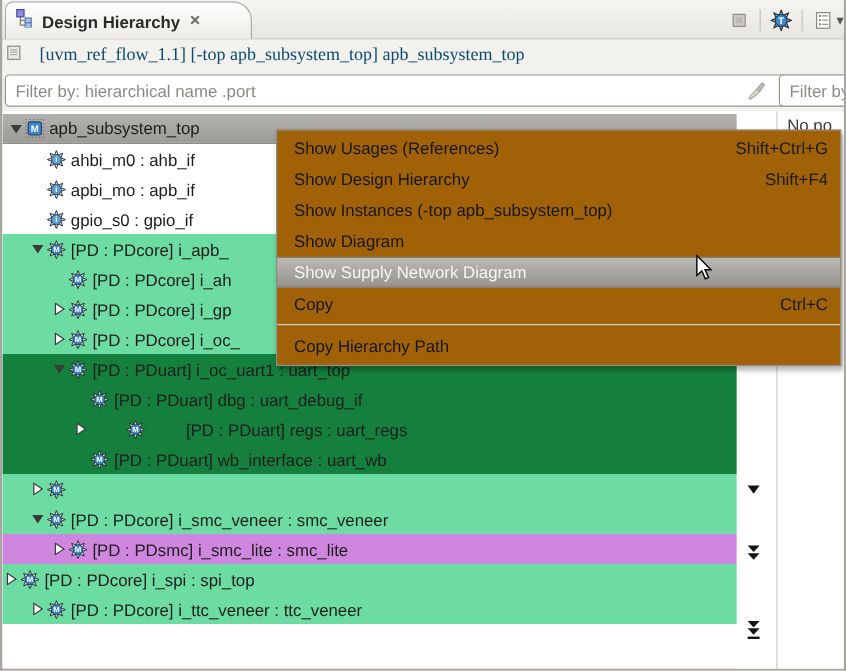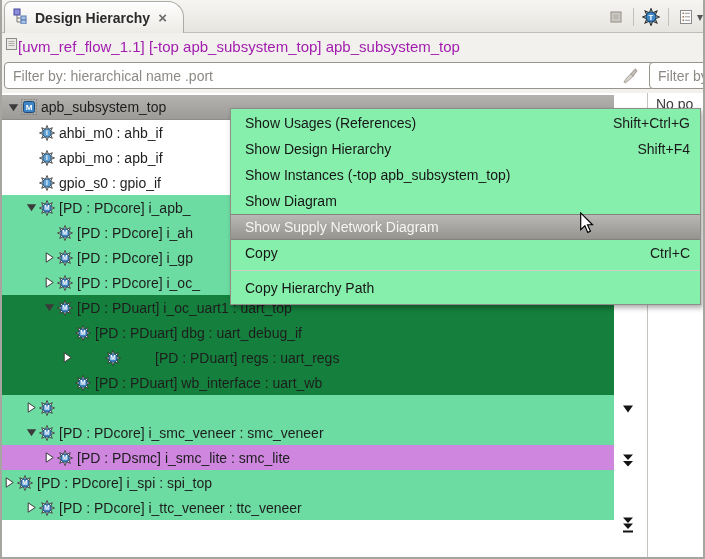--- a/index.html
+++ b/index.html
@@ -6,34 +6,34 @@
   *{box-sizing:border-box;}
   #app{
     position:relative;width:705px;height:559px;overflow:hidden;
     font-family:"Liberation Sans","DejaVu Sans",sans-serif;
     color:#1f1f1f;background:#fff;
     border-left:2px solid #a7a5a0;border-right:2px solid #a7a5a0;border-bottom:2px solid #a7a5a0;
   }
   
   .tabbar{position:absolute;left:0;top:0;width:705px;height:33px;
     background:linear-gradient(#f6f5f1,#e7e5e0);border-bottom:1px solid #bfbdb8;}
-  .tab{position:absolute;left:2px;top:1px;height:32px;width:180px;
+  .tab{position:absolute;left:2px;top:1px;height:32px;width:206px;
     background:linear-gradient(#fefefe,#edebe6);
     border:1px solid #adaba6;border-bottom:none;border-radius:7px 16px 0 0;
     display:flex;align-items:center;padding:8px 8px;}
   .tab-title{font-size:14px;font-weight:600;color:#2a2a2a;margin:0 6px;white-space:nowrap;}
   .tab-close{font-size:15px;font-weight:bold;color:#6b6b6b;line-height:14px;cursor:default;margin-left:2px;}
   .tb-icons{position:absolute;right:0;top:0;height:33px;display:flex;align-items:center;}
   .tb-sep{width:1px;height:18px;background:#c4c2bd;margin:0 6px;}
   .tb-btn{display:flex;align-items:center;justify-content:center;width:22px;height:24px;}
   .chev{font-size:12px;color:#555;width:10px;overflow:hidden;}
   
   .infobar{position:absolute;left:0;top:33px;width:705px;height:26px;background:#f2f1ed;
     display:flex;align-items:center;padding-left:3px;}
-  .info-text{font-size:15px;color:#a21caf;margin-left:0;white-space:nowrap;}
+  .info-text{font-size:15px;color:#0c4a6e;margin-left:15px;white-space:nowrap;font-family:Liberation Serif, serif;}
   
   .filterbar{position:absolute;left:0;top:59px;width:705px;height:34px;background:#f2f1ed;}
   .flt{position:absolute;top:3px;height:27px;border:1px solid #98958f;border-radius:4px;
     background:#fff;font-size:14px;padding:0 8px;color:#333;outline:none;
     font-family:"Liberation Sans","DejaVu Sans",sans-serif;}
   .flt::placeholder{color:#8d8a85;opacity:1;}
   #flt-left{left:2px;width:705px;}
   #flt-right{left:647px;width:70px;border-radius:4px 0 0 4px;}
   .brush{position:absolute;left:620px;top:8px;}
   
@@ -47,21 +47,21 @@
   .bg-selected{background:linear-gradient(#b4b2af,#9d9b97);border-bottom:1px solid #8f8d89;}
   .bg-green{background:#6ddca2;}
   .bg-red{background:#15803d;}
   .bg-purple{background:#cf86df;}
   .markers{position:absolute;left:612px;top:0;width:33px;height:466px;background:#fff;}
   .mk{position:absolute;left:7px;}
   .vdiv{position:absolute;left:645px;top:0;width:1px;height:466px;background:#c6c4bf;}
   .rightpanel{position:absolute;left:646px;top:0;width:59px;height:466px;background:#fff;
     font-size:14px;color:#3c3c3c;padding:3px 0 0 8px;white-space:nowrap;overflow:hidden;}
   
-  .menu{position:absolute;left:228px;top:108px;width:471px;background:#86efac;
+  .menu{position:absolute;left:228px;top:108px;width:471px;background:#a16207;
     border:1px solid #8f8d88;box-shadow:2px 3px 5px rgba(0,0,0,0.32);z-index:50;padding:1px 0 3px 0;}
   .mi{height:26px;display:flex;align-items:center;padding:0 10px 0 14px;font-size:14px;color:#161616;}
   .mi .mlabel{flex:1;white-space:nowrap;}
   .mi .mshort{color:#1a1a1a;white-space:nowrap;}
   .mi.hl{background:linear-gradient(#bab8b4,#96948f);color:#f5f5f3;
     border-top:1px solid #84827c;border-bottom:1px solid #84827c;}
   .mi.hl .mshort{color:#f5f5f3;}
   .msep{height:1px;background:#cfcdc9;margin:4px 0;}
   .cursor{position:absolute;left:577px;top:212px;z-index:60;}
 </style>

